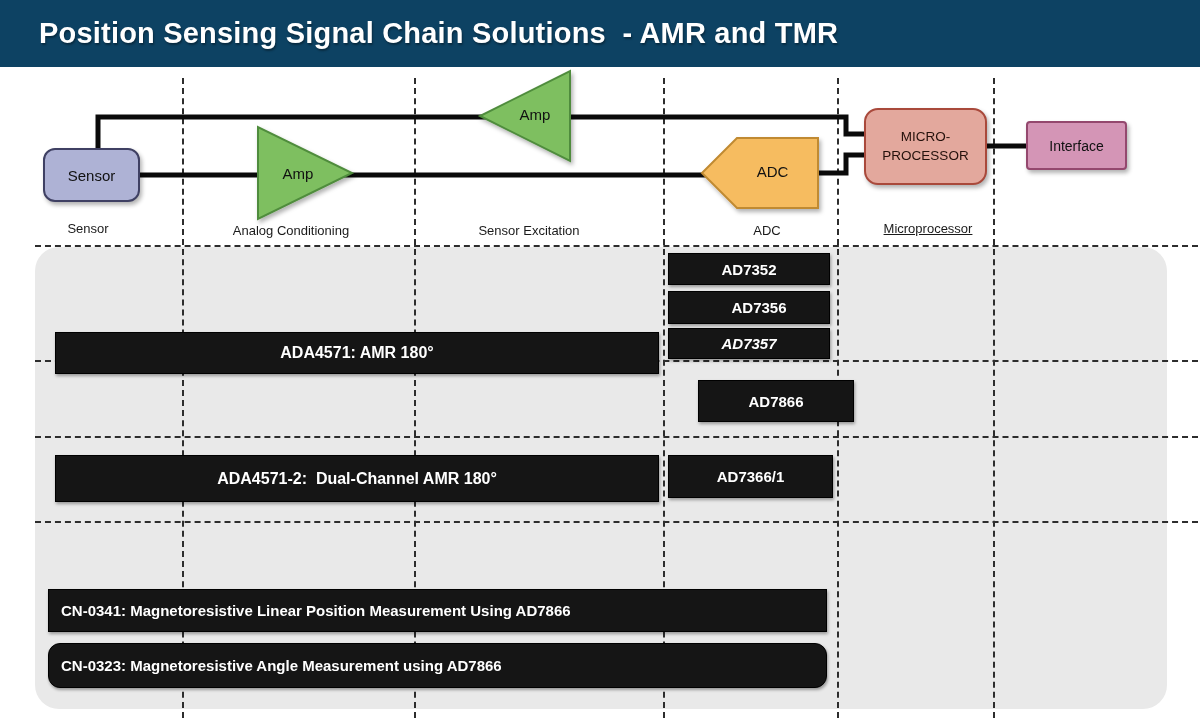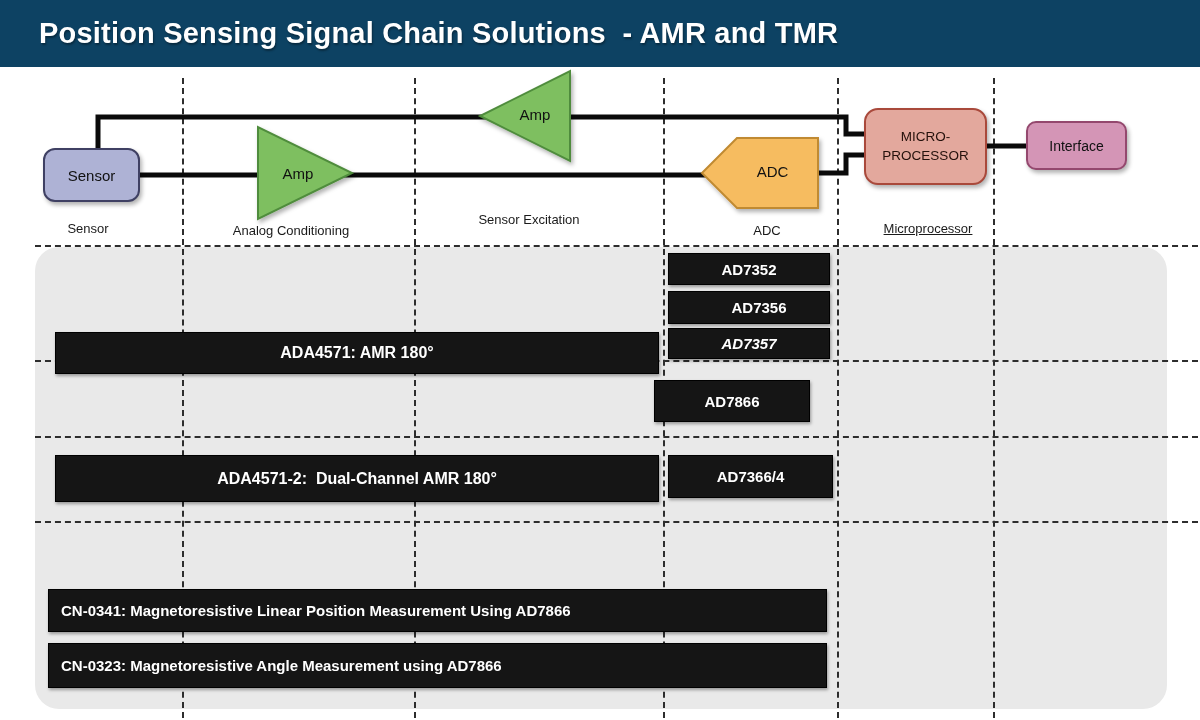--- a/index.html
+++ b/index.html
@@ -33,21 +33,21 @@
     position:absolute; display:flex; align-items:center; justify-content:center;
     text-align:center; color:#111111; border:2px solid;
     box-shadow:2px 3px 4px rgba(0,0,0,0.30);
   }
   .node-sensor { left:43px; top:148px; width:97px; height:54px;
     background:#aeb2d5; border-color:#3f4063; border-radius:12px; font-size:15px; }
   .node-micro { left:864px; top:108px; width:123px; height:77px;
     background:#e3a89d; border-color:#a9493b; border-radius:14px;
     font-size:13.5px; flex-direction:column; line-height:1.35; color:#25110c; }
   .node-interface { left:1026px; top:121px; width:101px; height:49px;
-    background:#d495b6; border-color:#94486e; border-radius:10px; font-size:14px; }
+    background:#d495b6; border-color:#94486e; border-radius:4px; font-size:14px; }
   .shape-label {
     position:absolute; text-align:center; color:#111111; font-size:15px;
   }
   
   .col-label {
     position:absolute; text-align:center; font-size:13px; color:#1a1a1a;
   }
   
   .bar {
     position:absolute; background:#151515; color:#ffffff; font-weight:bold;
@@ -111,31 +111,31 @@
   <div class="node node-micro">
     <span>MICRO-</span>
     <span>PROCESSOR</span>
   </div>
   <div class="node node-interface">
     <span>Interface</span>
   </div>
 
   <div class="col-label" style="left:38px;  top:221px; width:100px;">Sensor</div>
   <div class="col-label" style="left:201px; top:223px; width:180px;">Analog Conditioning</div>
-  <div class="col-label" style="left:439px; top:212px; width:180px;">Sensor Excitation</div>
+  <div class="col-label" style="left:439px; top:223px; width:180px;">Sensor Excitation</div>
   <div class="col-label" style="left:717px; top:223px; width:100px;">ADC</div>
   <div class="col-label" style="left:858px; top:221px; width:140px;text-decoration:underline;">Microprocessor</div>
 
   <div class="bar center" style="left:55px; top:288px; width:604px; height:42px; font-size:16px;margin-top:44px;">ADA4571: AMR 180°</div>
 
   <div class="bar center" style="left:668px; top:253px; width:162px; height:32px; font-size:15px;">AD7352</div>
   <div class="bar center" style="left:668px; top:291px; width:162px; height:33px; font-size:15px;padding-left:20px;">AD7356</div>
   <div class="bar center" style="left:668px; top:328px; width:162px; height:31px; font-size:15px;font-style:italic;">AD7357</div>
 
-  <div class="bar center" style="left:654px; top:380px; width:156px; height:42px; font-size:15px;">AD7866</div>
+  <div class="bar center" style="left:698px; top:380px; width:156px; height:42px; font-size:15px;">AD7866</div>
 
   <div class="bar center" style="left:55px; top:455px; width:604px; height:47px; font-size:16px;">ADA4571-2:  Dual-Channel AMR 180°</div>
-  <div class="bar center" style="left:668px; top:455px; width:165px; height:43px; font-size:15px;">AD7366/4</div>
+  <div class="bar center" style="left:668px; top:455px; width:165px; height:43px; font-size:15px;">AD7366/1</div>
 
   <div class="bar left" style="left:48px; top:589px; width:779px; height:43px; font-size:15px;">CN-0341: Magnetoresistive Linear Position Measurement Using AD7866</div>
-  <div class="bar left" style="left:48px; top:643px; width:779px; height:45px; font-size:15px;">CN-0323: Magnetoresistive Angle Measurement using AD7866</div>
+  <div class="bar left" style="left:48px; top:643px; width:779px; height:45px; font-size:15px;border-radius:12px;">CN-0323: Magnetoresistive Angle Measurement using AD7866</div>
 
 </div>
 
 </body></html>

